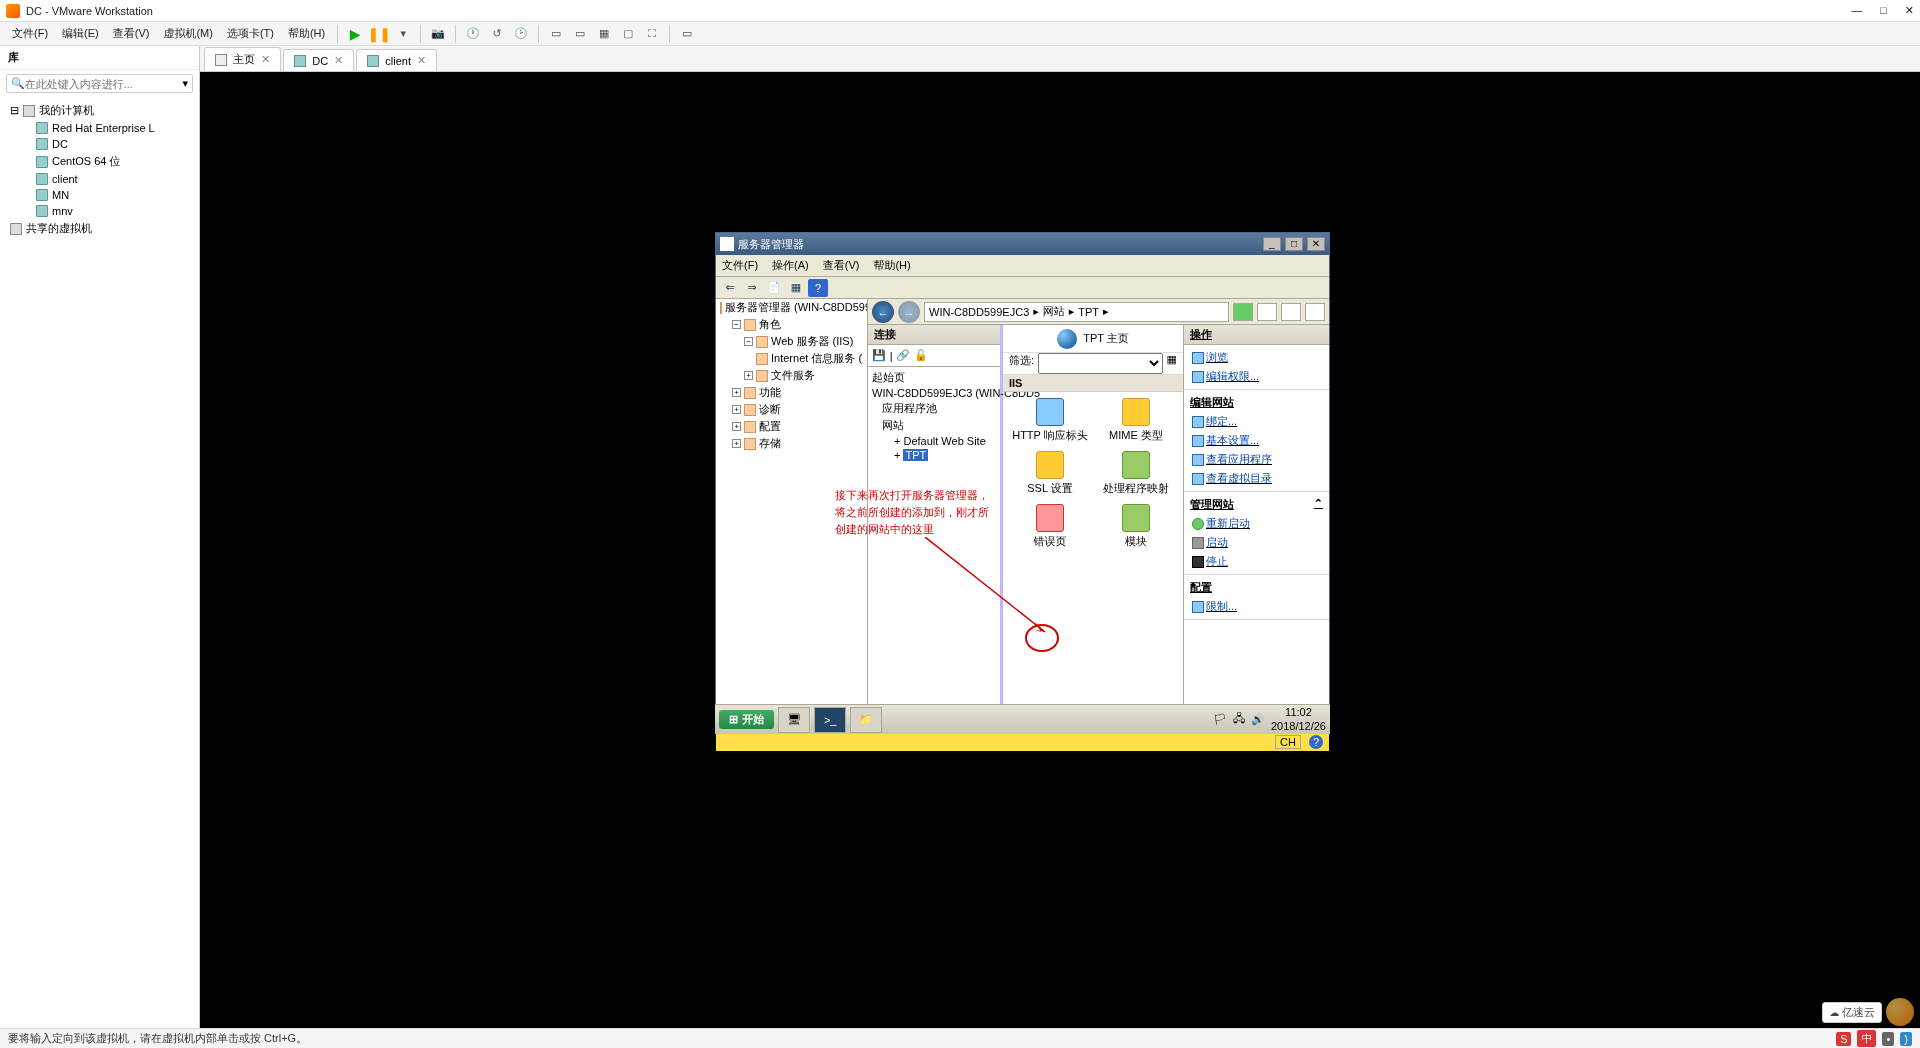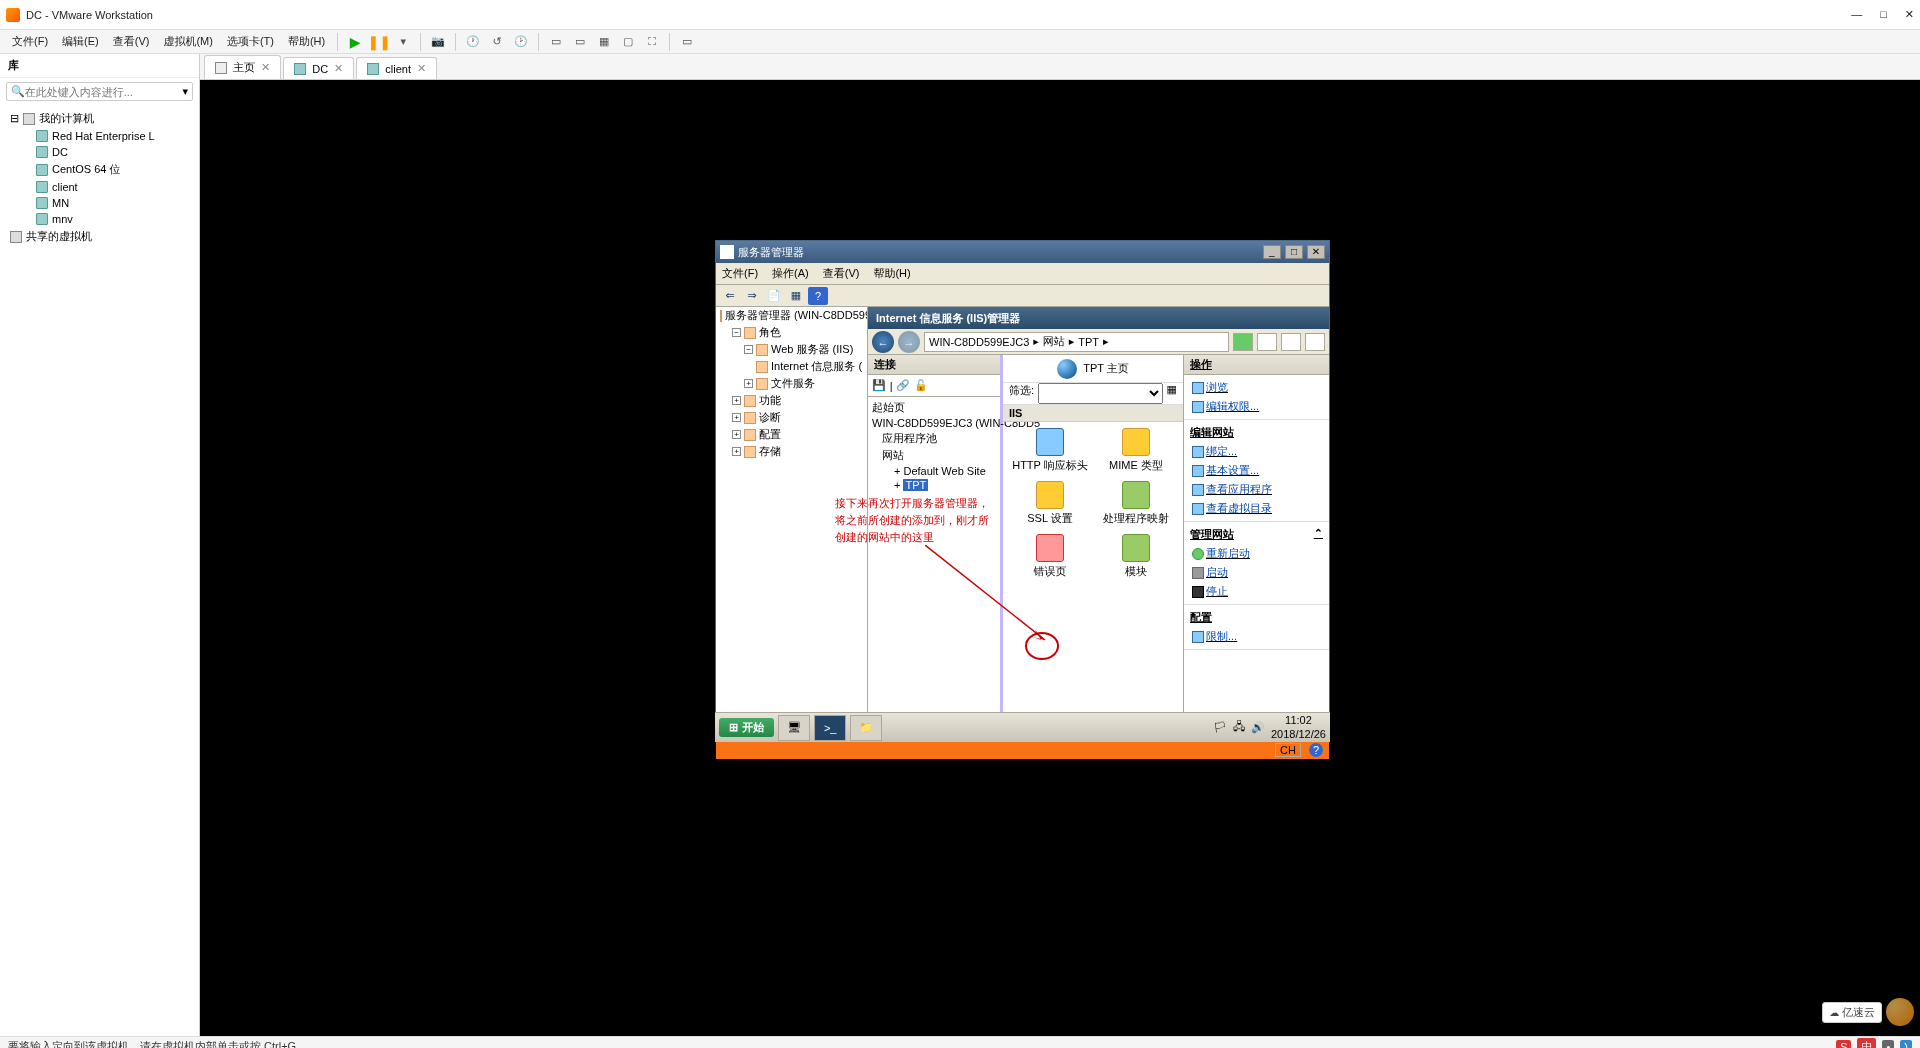--- a/index.html
+++ b/index.html
@@ -1,19 +1,19 @@
 <!DOCTYPE html>
 <html><head>
 <meta charset="utf-8">
 <style>
 * { box-sizing: border-box; margin: 0; padding: 0; font-family: "Microsoft YaHei", "Segoe UI", Tahoma, sans-serif; font-size: 11px; }
 body { background: #fff; width: 1920px; height: 1048px; overflow: hidden; position: relative; }
 
 
-.vmware-titlebar { height: 30px; background: #fff; display: flex; align-items: center; padding: 0 6px; border-bottom: 1px solid #ddd; }
+.vmware-titlebar { height: 22px; background: #fff; display: flex; align-items: center; padding: 0 6px; border-bottom: 1px solid #ddd; }
 .vmware-titlebar .app-icon { width: 14px; height: 14px; background: linear-gradient(135deg,#f90,#f50); border-radius: 2px; margin-right: 6px; }
 .vmware-titlebar .title { flex: 1; color: #222; }
 .vmware-titlebar .win-controls { display: flex; gap: 18px; font-size: 14px; color: #222; }
 
 
 .vmware-menubar { height: 24px; background: #f5f5f5; display: flex; align-items: center; padding: 0 6px; gap: 2px; border-bottom: 1px solid #ddd; }
 .vmware-menubar .menu-item { padding: 2px 6px; color: #222; cursor: default; }
 .vmware-menubar .sep { width: 1px; height: 18px; background: #ccc; margin: 0 4px; }
 .vmware-menubar .tb-btn { width: 22px; height: 20px; display: inline-flex; align-items: center; justify-content: center; color: #555; }
 .vmware-menubar .tb-btn.play { color: #09a909; font-size: 14px; }
@@ -114,21 +114,21 @@
 .red-circle { position: absolute; left: 825px; top: 552px; width: 34px; height: 28px; border: 2px solid #c00; border-radius: 50%; z-index: 9; pointer-events: none; }
 
 
 .guest-taskbar { height: 30px; background: linear-gradient(#e8e4d8,#c8c4b8); display: flex; align-items: center; padding: 0 4px; border-top: 1px solid #aca899; }
 .guest-taskbar .start { padding: 2px 10px; background: linear-gradient(#4a6,#284); color: #fff; border-radius: 3px; display: flex; align-items: center; gap: 4px; font-weight: bold; }
 .guest-taskbar .tb-item { width: 32px; height: 26px; margin-left: 4px; background: #d8d4c8; border: 1px solid #aca899; display: inline-flex; align-items: center; justify-content: center; }
 .guest-taskbar .tray { margin-left: auto; display: flex; align-items: center; gap: 6px; font-size: 10px; }
 .guest-taskbar .clock { text-align: center; line-height: 1.2; }
 
 
-.guest-status { height: 20px; background: #f97316; border-top: 1px solid #aca899; display: flex; align-items: center; justify-content: flex-end; padding: 0 6px; gap: 8px; font-size: 10px; }
+.guest-status { height: 20px; background: #fde047; border-top: 1px solid #aca899; display: flex; align-items: center; justify-content: flex-end; padding: 0 6px; gap: 8px; font-size: 10px; }
 .guest-status .ch { border: 1px solid #aca899; padding: 0 4px; }
 
 
 .vmware-status { height: 20px; background: #f5f5f5; border-top: 1px solid #ddd; display: flex; align-items: center; padding: 0 8px; font-size: 11px; color: #333; }
 .vmware-status .right-icons { margin-left: auto; display: flex; gap: 6px; align-items: center; }
 
 
 .bottom-right { position: absolute; right: 6px; bottom: 22px; display: flex; align-items: center; gap: 4px; }
 .bottom-right .orb { width: 28px; height: 28px; border-radius: 50%; background: radial-gradient(circle at 30% 30%, #fc6, #f80); opacity: .7; }
 .bottom-right .badge { padding: 2px 6px; background: #fff; border: 1px solid #ccc; border-radius: 3px; font-size: 10px; color: #444; }
@@ -306,21 +306,20 @@
                 <span>配置</span>
               </div>
             <div class="gn l2">
                 <span class="exp">+</span>
                 <span class="ticon"></span>
                 <span>存储</span>
               </div>
           </div>
 
           <div class="iis-pane">
-            <div class="iis-header">Internet 信息服务 (IIS)管理器</div>
             <div class="iis-nav">
               <span class="navbtn">←</span>
               <span class="navbtn" style="opacity:.5">→</span>
               <div class="crumbs">
                 <span>WIN-C8DD599EJC3</span>
                   <span>▸</span>
                 <span>网站</span>
                   <span>▸</span>
                 <span>TPT</span>
                   <span>▸</span>

